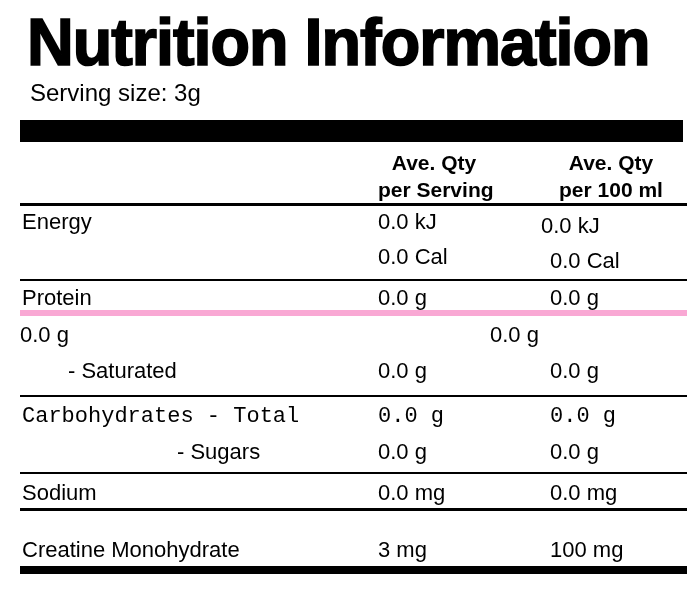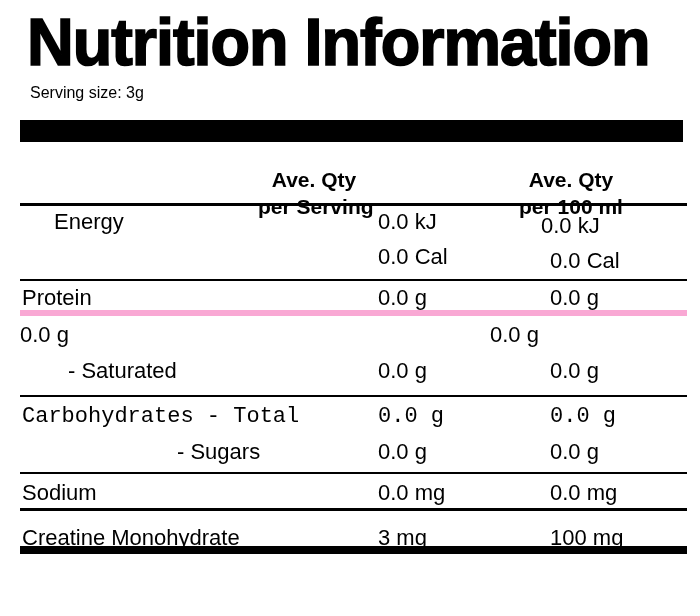--- a/index.html
+++ b/index.html
@@ -17,21 +17,21 @@
     line-height: 66px;
     font-weight: bold;
     letter-spacing: -1px;
     -webkit-text-stroke: 1.7px #000;
     white-space: nowrap;
     transform: scaleX(0.98);
     transform-origin: left center;
   }
   .serving-block {
     margin: 3px 0 0 30px;
-    font-size: 16px;
+    font-size: 24px;
     line-height: 30px;
   }
   .header-bar {
     margin: 12px 0 0 20px;
     width: 663px; height: 22px;
     background: #000;
   }
   .table {
     margin-left: 20px;
     width: 667px;
@@ -42,41 +42,40 @@
     box-sizing: border-box;
     font-size: 22px;
     line-height: 1.0;
   }
   .cell { white-space: nowrap; }
   .label { text-align: left; padding-left: 2px; }
   .val   { }
   .hdr-row {
     height: 64px;
     border-bottom: 3px solid #000;
-    padding-top: 24px;
-    gap: 40px;
+    padding-top: 7px;
   }
   .hdr-cell {
     font-weight: bold;
     font-size: 21px;
     line-height: 27px;
     text-align: center;
     white-space: nowrap;
   }
   .indent-1 { padding-left: 48px; }
   .indent-2 { padding-left: 157px; }
-  .r-energy-kj  { height: 35px; padding-top: 5px; margin-left: 32px; }
+  .r-energy-kj  { height: 35px; padding-top: 5px; }
   .r-energy-cal { height: 40px; padding-top: 5px; border-bottom: 2px solid #000; }
   .r-protein    { height: 35px; padding-top: 6px; border-bottom: 6px solid #f9a8d4; }
   .r-fat        { height: 36px; padding-top: 8px; }
   .r-saturated  { height: 45px; padding-top: 8px; border-bottom: 2px solid #000; }
   .r-carbs      { height: 37px; padding-top: 9px; font-family: Liberation Mono, monospace; }
   .r-sugars     { height: 40px; padding-top: 7px; border-bottom: 2px solid #000; }
   .r-sodium     { height: 37px; padding-top: 8px; border-bottom: 3px solid #000; }
-  .r-creatine   { height: 35px; padding-top: 16px; }
+  .r-creatine   { height: 35px; padding-top: 8px; margin-top: 20px; }
   
   .r-energy-kj  .val2 { transform: translate(-9px, 4px); }
   .r-energy-cal .val2 { transform: translate(0, 4px); }
   .bottom-bar {
     margin-left: 20px;
     width: 667px; height: 8px;
     background: #000;
   }
 </style>
 </head>

